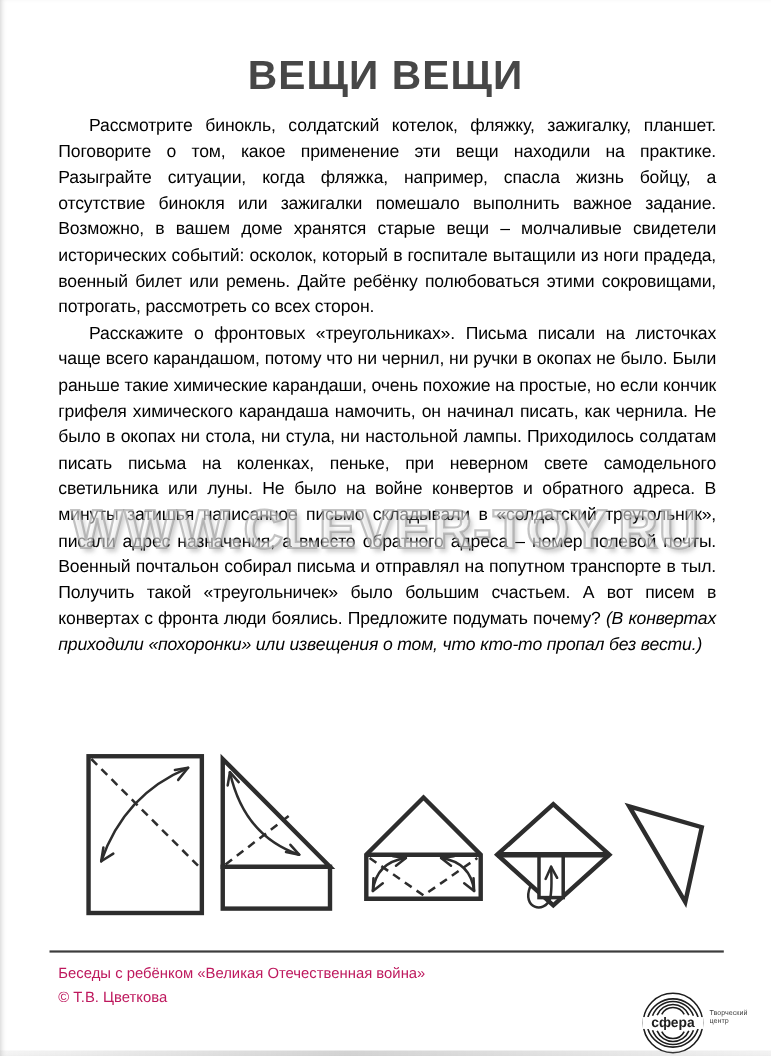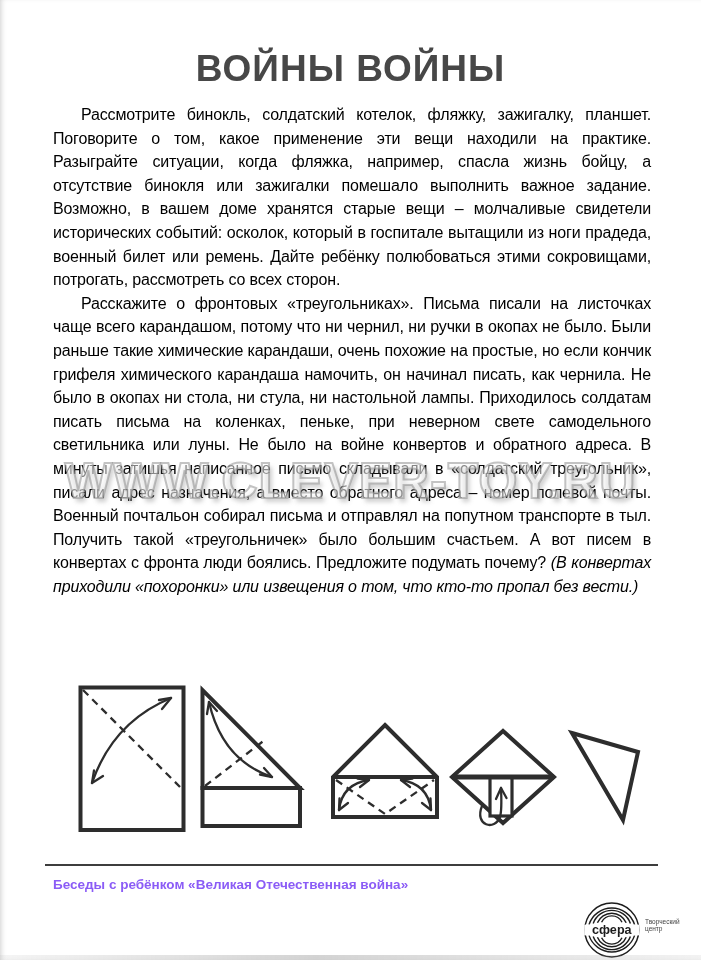--- a/index.html
+++ b/index.html
@@ -38,41 +38,41 @@
   .fig{stroke:#2d2d2d;fill:none;}
   .paper{fill:#ffffff;stroke:#2d2d2d;stroke-width:4;stroke-linejoin:miter;}
   .foldline{stroke:#2d2d2d;stroke-width:2.3;stroke-dasharray:7.5 5.5;fill:none;}
   .arrow{stroke:#2d2d2d;stroke-width:2.3;fill:none;stroke-linecap:round;}
   .footer-rule{
     position:absolute;top:864px;left:45px;width:613px;height:0;
     border-top:2px solid #3d3d3d;
   }
   .footer-text{
     position:absolute;top:874px;left:53px;
-    font-size:13.5px;line-height:22px;color:#8b5cf6;font-weight:bold;
+    font-size:13.5px;line-height:22px;color:#be185d;
   }
   .logo{
     position:absolute;top:866px;left:583px;width:100px;height:68px;margin-top:32px;
   }
   .logo-tagline{
     position:absolute;left:62px;top:20px;width:34px;
     font-size:6.5px;line-height:7px;color:#444;
   }
   .scan-edge-bottom{
     position:absolute;bottom:0;left:0;width:100%;height:5px;
     background:linear-gradient(to right,rgba(170,170,170,.12),rgba(140,140,140,.38) 45%,rgba(170,170,170,.15));
     filter:blur(.5px);
   }
 </style>
 </head>
 <body>
 
 <div class="page">
 
-  <h1 class="title">ВОЙНЫ ВОЙНЫ</h1>
+  <h1 class="title">ВЕЩИ ВЕЩИ</h1>
 
   <div class="body-text">
     <p>Рассмотрите бинокль, солдатский котелок, фляжку, зажигалку, планшет. Поговорите о том, какое применение эти вещи находили на практике. Разыграйте ситуации, когда фляжка, например, спасла жизнь бойцу, а отсутствие бинокля или зажигалки помешало выполнить важное задание. Возможно, в вашем доме хранятся старые вещи – молчаливые свидетели исторических событий: осколок, который в госпитале вытащили из ноги прадеда, военный билет или ремень. Дайте ребёнку полюбоваться этими сокровищами, потрогать, рассмотреть со всех сторон.</p>
     <p><span>Расскажите о фронтовых «треугольниках». Письма писали на листочках чаще всего карандашом, потому что ни чернил, ни ручки в окопах не было. Были раньше такие химические карандаши, очень похожие на простые, но если кончик грифеля химического карандаша намочить, он начинал писать, как чернила. Не было в окопах ни стола, ни стула, ни настольной лампы. Приходилось солдатам писать письма на коленках, пеньке, при неверном свете самодельного светильника или луны. Не было на войне конвертов и обратного адреса. В минуты затишья написанное письмо складывали в «солдатский треугольник», писали адрес назначения, а вместо обратного адреса – номер полевой почты. Военный почтальон собирал письма и отправлял на попутном транспорте в тыл. Получить такой «треугольничек» было большим счастьем. А вот писем в конвертах с фронта люди боялись. Предложите подумать почему? </span><em>(В конвертах приходили «похоронки» или извещения о том, что кто-то пропал без вести.)</em></p>
   </div>
 
   <div class="watermark">WWW.CLEVER-TOY.RU</div>
 
   <div class="diagrams">
 
@@ -116,20 +116,21 @@
     <svg style="left:562px;top:725px;" width="92" height="102" aria-label="fold-step-5-finished-front-letter-triangle">
       <path class="paper" d="M10,8 L76,27 L61,95 Z" stroke-width="3.6"></path>
     </svg>
 
   </div>
 
   <div class="footer-rule"></div>
 
   <div class="footer-text">
     <div>Беседы с ребёнком «Великая Отечественная война»</div>
+    <div>© Т.В. Цветкова</div>
   </div>
 
   <div class="logo">
     <svg width="60" height="64" viewBox="0 0 100 106">
       <g stroke="#1d1d1d" fill="none" stroke-width="2.4">
         <circle cx="48" cy="53" r="45"></circle>
         <path d="M10,44 A40,40 0 0,1 86,44"></path>
         <path d="M17,42 A33,33 0 0,1 79,42"></path>
         <path d="M24,41 A26,26 0 0,1 72,41"></path>
         <path d="M31,40 A19,19 0 0,1 65,40"></path>

